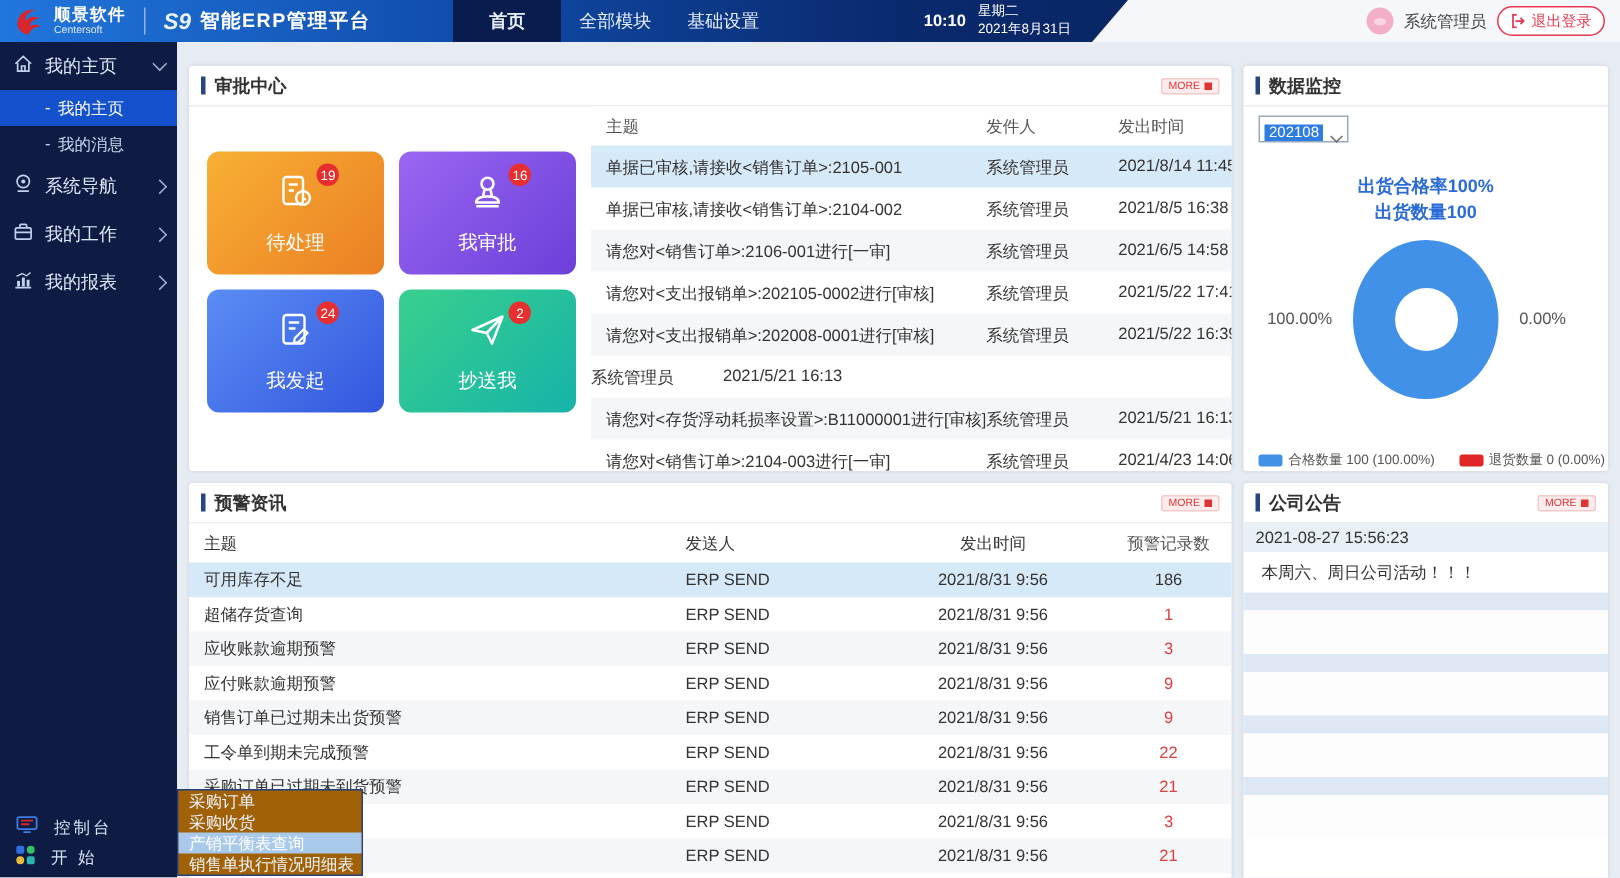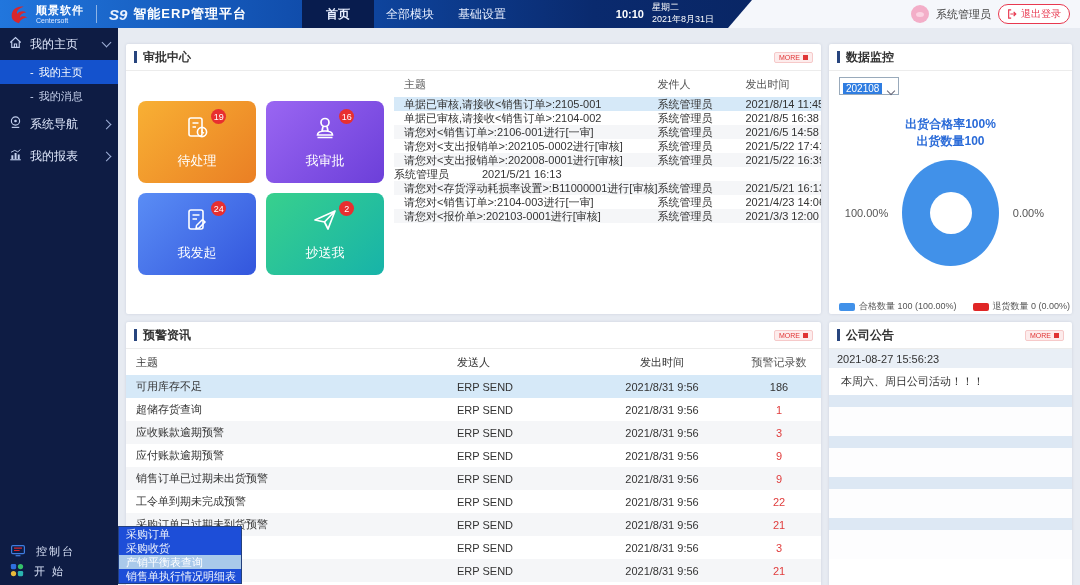--- a/index.html
+++ b/index.html
@@ -63,21 +63,21 @@
   
   .appr-body{display:flex;height:244px;}
   .tiles{width:268px;box-sizing:border-box;padding:30px 10px 0 12px;display:grid;
     grid-template-columns:118px 118px;grid-auto-rows:82px;gap:10px;}
   .tile{border-radius:8px;position:relative;color:#fff;display:flex;flex-direction:column;
     align-items:center;justify-content:center;gap:6px;cursor:pointer;}
   .tile-lab{font-size:13px;}
   .badge{position:absolute;top:8px;left:62%;min-width:11px;height:15px;padding:0 2px;border-radius:8px;
     background:#e82f2f;color:#fff;font-size:9px;display:flex;align-items:center;justify-content:center;}
   .appr-table{flex:1;font-size:11px;position:relative;padding-right:12px;}
-  .t-row{display:flex;align-items:center;height:14px;}
+  .t-row{display:flex;align-items:center;height:28px;}
   .t-head{height:26px;color:#555;}
   .c-subj{flex:1;padding-left:10px;color:#333;white-space:nowrap;overflow:hidden;}
   .c-sender{width:88px;flex:none;color:#333;}
   .c-time{width:106px;flex:none;color:#333;}
   .t-head .c-subj,.t-head .c-sender,.t-head .c-time{color:#555;}
   .t-row:nth-child(odd){background:#f5f6f8;}
   .t-row.t-head{background:#fff;}
   .t-row.sel{background:#d6e9f8;}
 
   
@@ -114,21 +114,21 @@
 
   
   .ann-item .a-time{height:19px;display:flex;align-items:center;background:#e9eff6;
     font-size:11px;color:#333;padding-left:8px;}
   .ann-item .a-text{min-height:27px;display:flex;align-items:center;background:#fff;
     font-size:11px;color:#333;padding-left:12px;}
   .a-slot-bar{height:12px;background:#dde8f4;}
   .a-slot-body{height:29px;background:#fdfdfe;}
 
   
-  .popup{position:absolute;left:118px;top:526px;width:124px;background:#1d4ed8;
+  .popup{position:absolute;left:118px;top:526px;width:124px;background:#a16207;
     border:1px solid #24407c;z-index:40;box-sizing:border-box;}
   .pop-item{height:14px;display:flex;align-items:center;padding-left:7px;font-size:11px;color:#eef2fb;cursor:pointer;}
   .pop-item.hl{background:#a9c9ea;color:#fff;}
 </style>
 </head>
 <body>
 
 <div class="app">
 
   <header>
@@ -187,20 +187,28 @@
           <span><svg width="15" height="15" viewBox="0 0 20 20">
               <circle cx="10" cy="8" r="5.5" fill="none" stroke="#c3d0ee" stroke-width="1.5"></circle>
               <circle cx="10" cy="8" r="1.8" fill="#c3d0ee"></circle>
               <path d="M5 16.5 L15 16.5" stroke="#c3d0ee" stroke-width="1.5"></path>
             </svg></span>
           <span class="s-lab">系统导航</span>
           <span class="chev right"></span>
         </div>
         <div class="s-item">
           <span><svg width="15" height="15" viewBox="0 0 20 20">
+              <rect x="3" y="6.5" width="14" height="10" rx="1.5" fill="none" stroke="#c3d0ee" stroke-width="1.5"></rect>
+              <path d="M7 6.5 V4.5 A1 1 0 0 1 8 3.5 H12 A1 1 0 0 1 13 4.5 V6.5 M3 10.5 H17" fill="none" stroke="#c3d0ee" stroke-width="1.5"></path>
+            </svg></span>
+          <span class="s-lab">我的工作</span>
+          <span class="chev right"></span>
+        </div>
+        <div class="s-item">
+          <span><svg width="15" height="15" viewBox="0 0 20 20">
               <path d="M3 17 H17" stroke="#c3d0ee" stroke-width="1.5"></path>
               <rect x="4.5" y="11" width="2.6" height="5" fill="#c3d0ee"></rect>
               <rect x="8.8" y="8" width="2.6" height="8" fill="#c3d0ee"></rect>
               <rect x="13" y="10" width="2.6" height="6" fill="#c3d0ee"></rect>
               <path d="M4 7 L9 4.5 L13 6.5 L16.5 3.5" fill="none" stroke="#c3d0ee" stroke-width="1.2"></path>
             </svg></span>
           <span class="s-lab">我的报表</span>
           <span class="chev right"></span>
         </div>
       </div>

